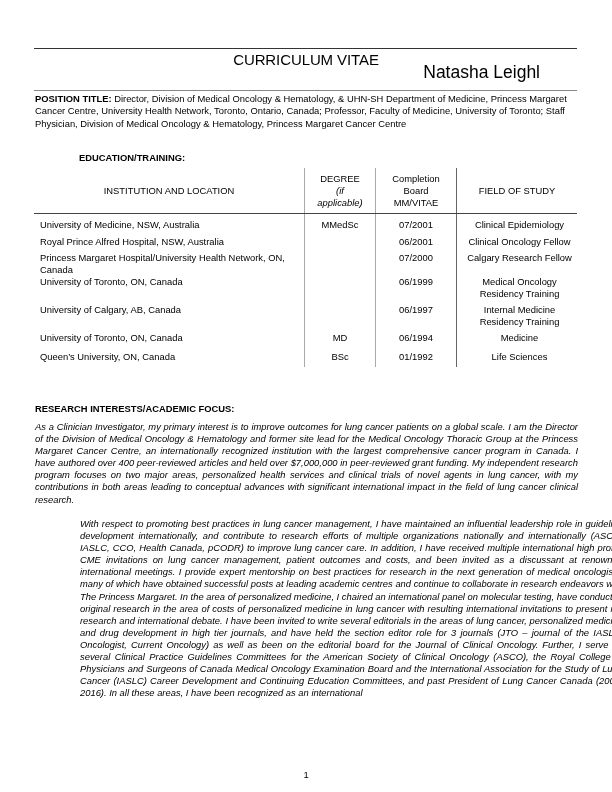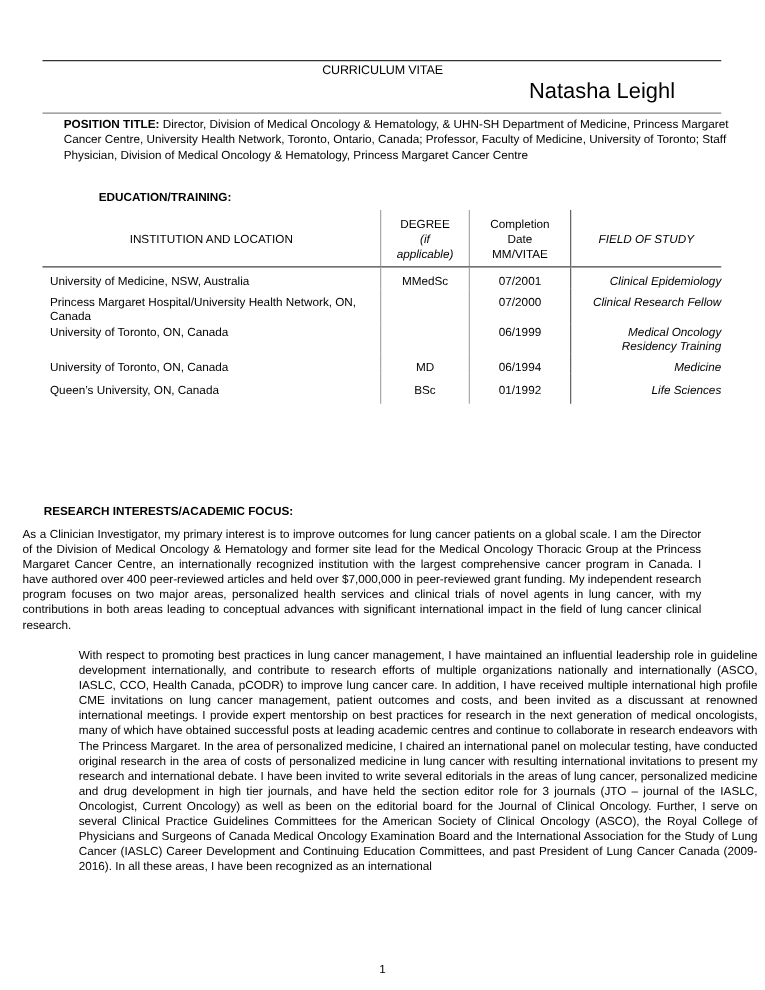--- a/index.html
+++ b/index.html
@@ -2,50 +2,50 @@
 <html><head>
 <meta charset="utf-8">
 <style>
   html, body { margin: 0; padding: 0; background: #ffffff; }
   body { width: 612px; height: 792px; position: relative; overflow: hidden;
          font-family: "Liberation Sans", sans-serif; color: #000; }
   .rule { position: absolute; left: 34px; width: 543px; height: 0; border-top: 1.2px solid #555; }
   .rule.top { top: 48px; border-top-color: #333; }
   .rule.mid { top: 90px; border-top: 1.5px solid #888; }
   .cv-label { position: absolute; top: 51px; left: 0; width: 612px; text-align: center;
-              font-size: 10px; letter-spacing: -0.1px; }
+              font-size: 15px; letter-spacing: -0.1px; }
   .name { position: absolute; top: 62px; left: 0; width: 540px; text-align: right;
           font-size: 17.5px; }
-  .position { position: absolute; top: 93px; left: 51px; width: 545px;
+  .position { position: absolute; top: 93px; left: 35px; width: 545px;
               font-size: 9.4px; line-height: 12.3px; }
   .position b { font-weight: bold; }
   .section-head { position: absolute; left: 35px; font-size: 9.4px; font-weight: bold; }
   .edu-head { top: 152px; padding-left: 44px; }
   .res-head { top: 403px; }
 
   table.edu { position: absolute; top: 168px; left: 34px; width: 543px;
               border-collapse: collapse; font-size: 9.4px; }
   table.edu th { font-weight: normal; text-align: center; vertical-align: middle;
                  height: 45px; padding: 0; line-height: 12px;
                  border-bottom: 1.2px solid #444; }
   table.edu th i { font-style: italic; }
   table.edu td { vertical-align: top; padding: 0; line-height: 11.5px; }
   table.edu .c1 { width: 264px; }
   table.edu .c2 { width: 70px; border-left: 1.6px solid #aaa; text-align: center; }
   table.edu .c3 { width: 80px; border-left: 1.6px solid #aaa; text-align: center; }
-  table.edu .c4 { border-left: 1.4px solid #666; padding-left: 5px; font-style: italic; }
+  table.edu .c4 { border-left: 1.4px solid #666; padding-left: 5px; }
   table.edu td.c1 { padding-left: 6px; }
   table.edu th.c4 { text-align: center; padding-left: 0; }
   table.edu tr.r td { padding-top: 5px; }
   table.edu tr.r-tight td { padding-top: 1px; }
   table.edu tr.r-last td { padding-top: 7px; padding-bottom: 5px; }
-  table.edu td.c4 { text-align: right; }
+  table.edu td.c4 { text-align: center; }
 
-  .para { position: absolute; left: 18px; width: 543px; font-size: 9.4px;
-          line-height: 12.1px; text-align: justify; }
+  .para { position: absolute; left: 35px; width: 543px; font-size: 9.4px;
+          line-height: 12.1px; text-align: justify; font-style: italic; }
   .p1 { top: 421px; }
   .p2 { top: 518px; margin-left: 45px; }
   .page-num { position: absolute; top: 769px; left: 0; width: 612px; text-align: center;
               font-size: 9.4px; }
 </style>
 </head>
 <body>
 
 <div class="rule top"></div>
 <div class="cv-label">CURRICULUM VITAE</div>
@@ -60,44 +60,56 @@
   <thead>
     <tr>
       <th class="c1">INSTITUTION AND LOCATION</th>
       <th class="c2">
         <span>DEGREE</span><br>
         <i>(if</i><br>
         <i>applicable)</i>
       </th>
       <th class="c3">
         <span>Completion</span><br>
-        <span>Date</span><br>
+        <span>Board</span><br>
         <span>MM/VITAE</span>
       </th>
       <th class="c4">FIELD OF STUDY</th>
     </tr>
   </thead>
   <tbody>
     <tr class="r">
       <td class="c1">University of Medicine, NSW, Australia</td>
       <td class="c2">MMedSc</td>
       <td class="c3">07/2001</td>
       <td class="c4">Clinical Epidemiology</td>
     </tr>
     <tr class="r">
+      <td class="c1">Royal Prince Alfred Hospital, NSW, Australia</td>
+      <td class="c2"></td>
+      <td class="c3">06/2001</td>
+      <td class="c4">Clinical Oncology Fellow</td>
+    </tr>
+    <tr class="r">
       <td class="c1">Princess Margaret Hospital/University Health Network, ON, Canada</td>
       <td class="c2"></td>
       <td class="c3">07/2000</td>
-      <td class="c4">Clinical Research Fellow</td>
+      <td class="c4">Calgary Research Fellow</td>
     </tr>
     <tr class="r-tight">
       <td class="c1">University of Toronto, ON, Canada</td>
       <td class="c2"></td>
       <td class="c3">06/1999</td>
       <td class="c4">Medical Oncology Residency Training</td>
+    </tr>
+    <tr class="r">
+      <td class="c1">University of Calgary, AB, Canada</td>
+      <td class="c2"></td>
+      <td class="c3">06/1997</td>
+      <td class="c4">Internal Medicine Residency Training</td>
     </tr>
     <tr class="r">
       <td class="c1">University of Toronto, ON, Canada</td>
       <td class="c2">MD</td>
       <td class="c3">06/1994</td>
       <td class="c4">Medicine</td>
     </tr>
     <tr class="r-last">
       <td class="c1">Queen’s University, ON, Canada</td>
       <td class="c2">BSc</td>

